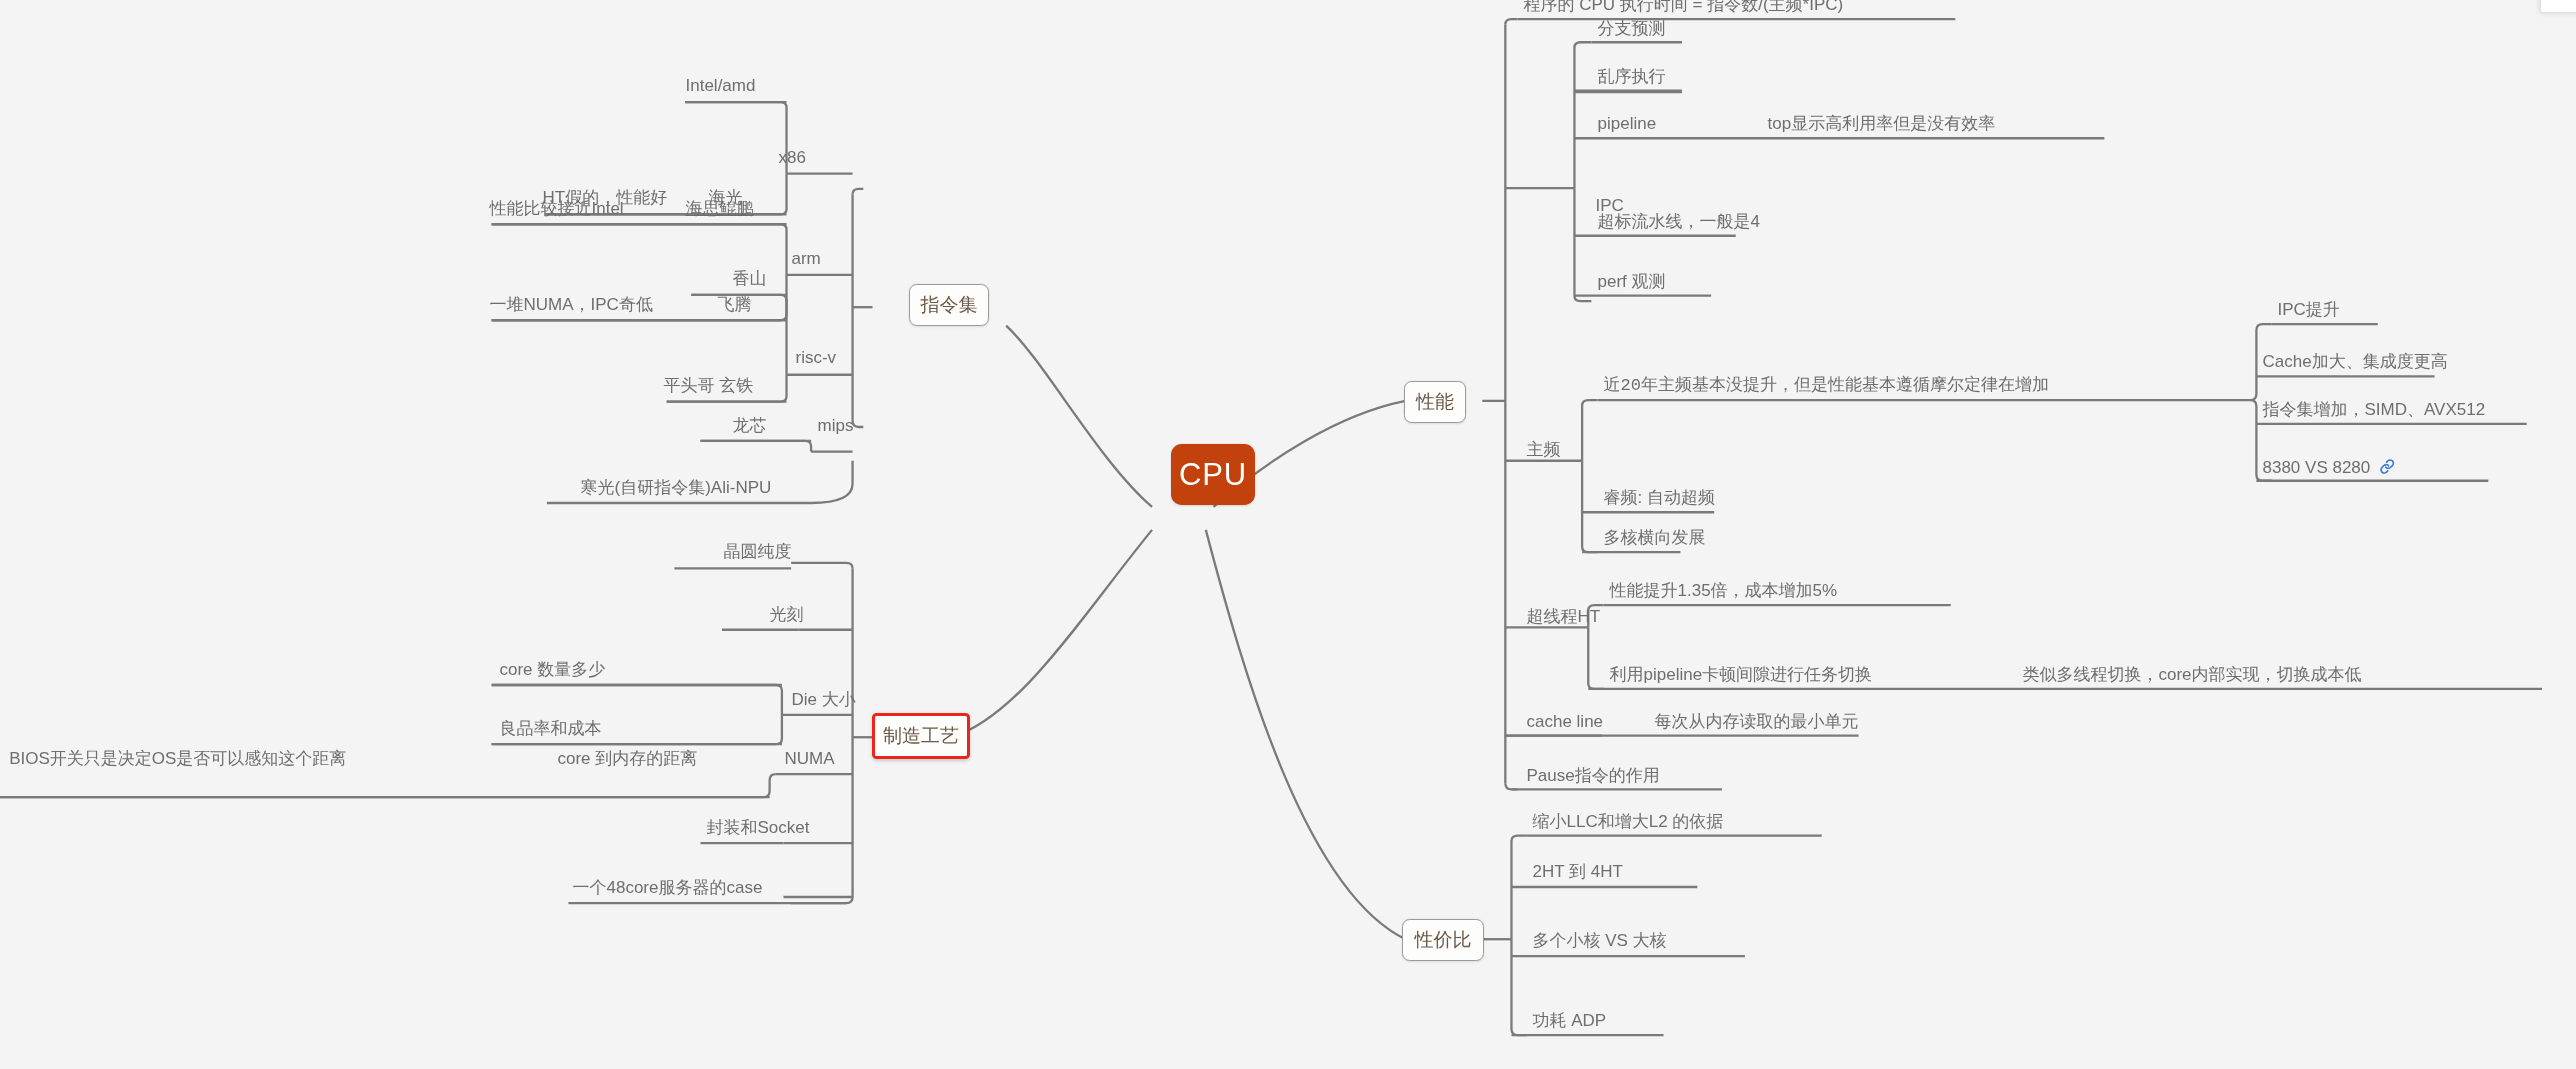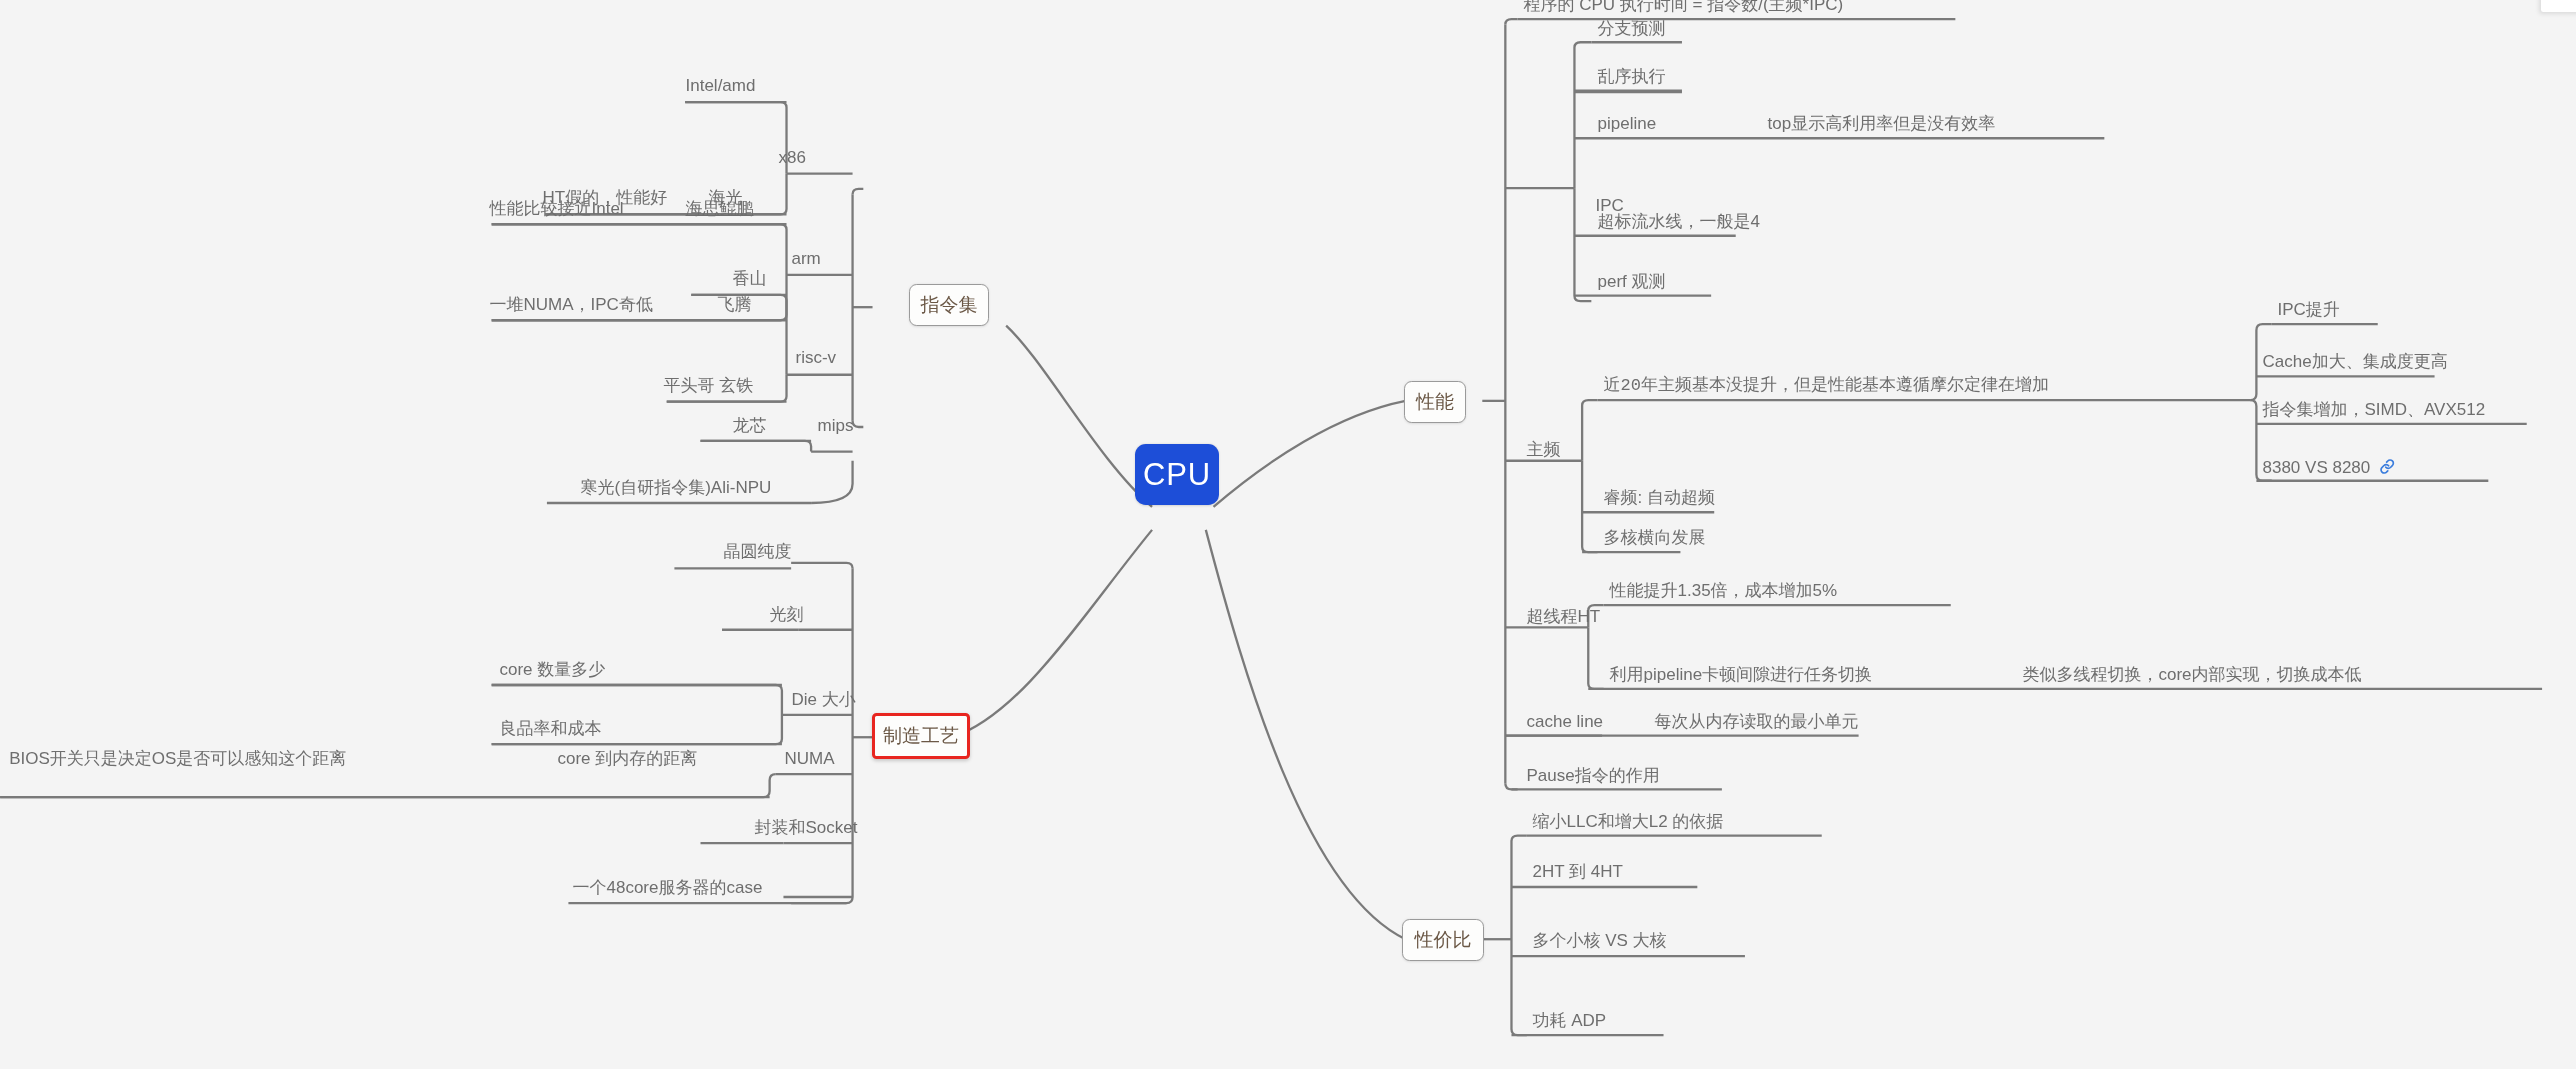--- a/index.html
+++ b/index.html
@@ -9,27 +9,28 @@
     font-family:"Liberation Sans","DejaVu Sans",sans-serif;
     overflow:hidden;
     position:relative;
   }
   #canvas{position:absolute;left:0;top:0;width:2576px;height:1069px;}
   svg#wires{position:absolute;left:0;top:0;width:2576px;height:1069px;pointer-events:none;}
 
   
   .root-node{
     position:absolute;
-    background:#1d4ed8;
+    background:#c2410c;
     color:#ffffff;
     border-radius:10.8px;
     display:flex;align-items:center;justify-content:center;
     font-size:31px;
     letter-spacing:0.8px;
     box-shadow:0 0.8px 2.3px rgba(0,0,0,.14);
+    margin-left:36px;
   }
   
   .topic{
     position:absolute;
     background:#fdfdfc;
     border:1.5px solid #9a9a9a;
     border-radius:7.7px;
     color:#6b5846;
     display:flex;align-items:center;justify-content:center;
     font-size:19px;
@@ -245,21 +246,21 @@
   <div class="leaf" style="left:768px;top:606px;">光刻</div>
 
   <div class="leaf" style="left:790px;top:691px;">Die 大小</div>
   <div class="leaf" style="left:498px;top:661px;">core 数量多少</div>
   <div class="leaf" style="left:498px;top:720px;">良品率和成本</div>
 
   <div class="leaf" style="left:783px;top:750px;">NUMA</div>
   <div class="leaf" style="left:556px;top:750px;">core 到内存的距离</div>
   <div class="leaf" style="left:7.7px;top:750px;">BIOS开关只是决定OS是否可以感知这个距离</div>
 
-  <div class="leaf" style="left:705px;top:819px;margin-left:48px;">封装和Socket</div>
+  <div class="leaf" style="left:705px;top:819px;">封装和Socket</div>
   <div class="leaf" style="left:571px;top:879px;">一个48core服务器的case</div>
 
   <div class="leaf" style="left:1522px;top:-3.8px;">程序的 CPU 执行时间 = 指令数/(主频*IPC)</div>
 
   <div class="leaf" style="left:1594px;top:168px;margin-top:29px;">IPC</div>
 
   <div class="leaf" style="left:1596px;top:20px;">分支预测</div>
   <div class="leaf" style="left:1596px;top:68px;">乱序执行</div>
   <div class="leaf" style="left:1596px;top:115px;">pipeline</div>
   <div class="leaf" style="left:1766px;top:115px;">top显示高利用率但是没有效率</div>

